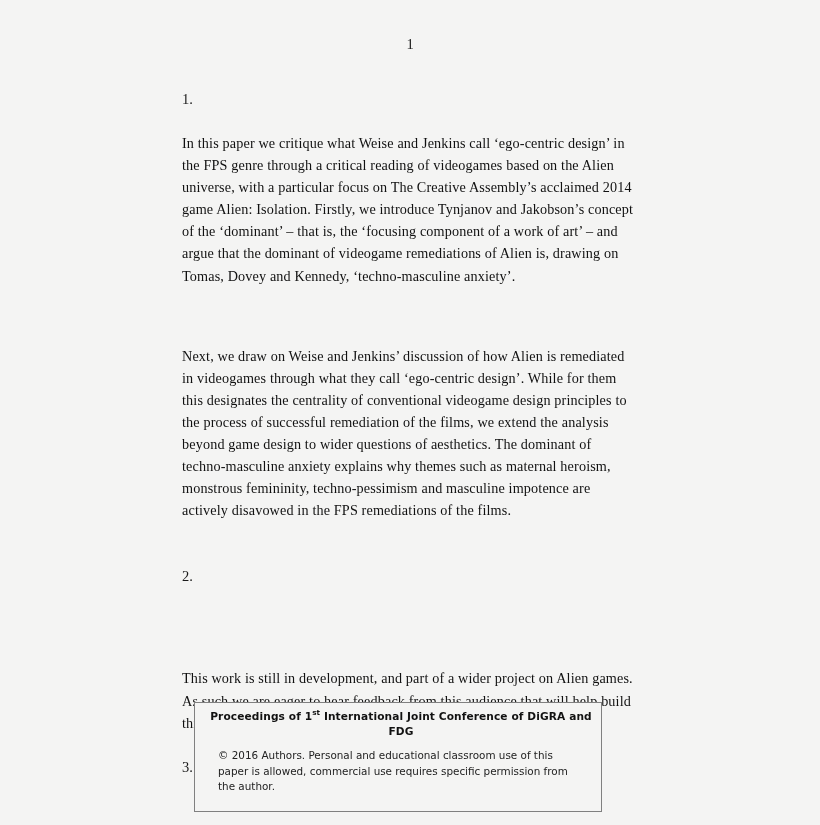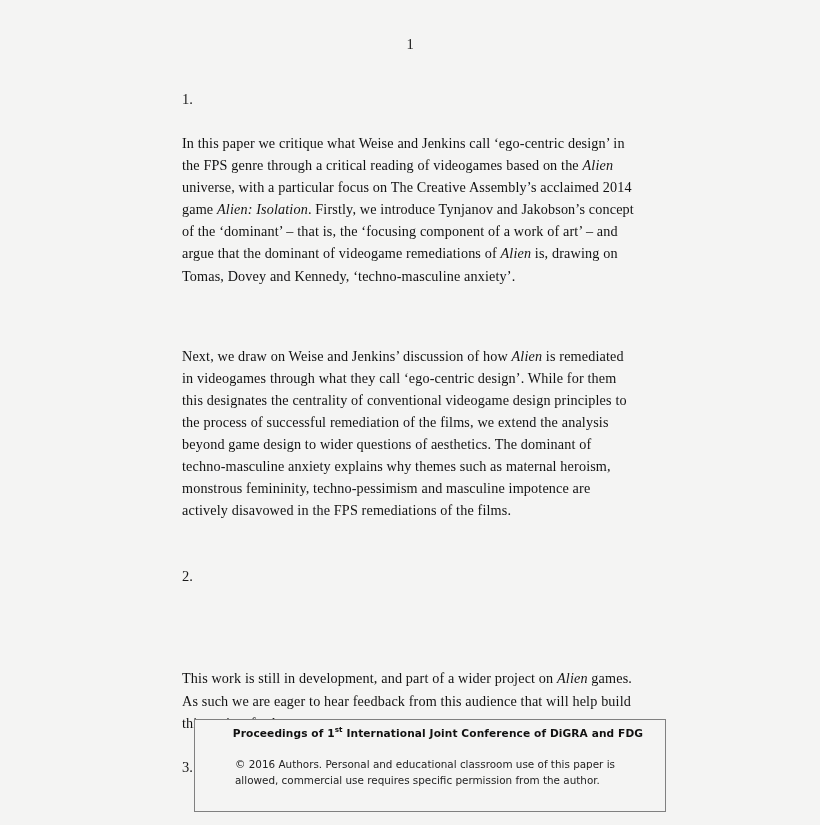--- a/index.html
+++ b/index.html
@@ -54,37 +54,36 @@
   p.body-text {
     font-size: 14.2px;
     line-height: 22.1px;
     text-align: left;
     margin: 0;
     color: #111111;
     letter-spacing: 0.01em;
   }
 
   .ital {
-    font-style: italic;
   }
   .gap-md  { height: 22px; }
   .gap-lg  { height: 44px; }
   .gap-xl  { height: 58px; }
 
   
   .footer-box {
     position: absolute;
     left: 194px;
-    top: 719px;
-    width: 472px;
+    top: 702px;
+    width: 408px;
     border: 1px solid #808080;
     background: #f4f4f3;
     box-sizing: border-box;
     font-family: "DejaVu Sans", sans-serif;
-    padding: 6px 8px 7px 24px;
+    padding: 6px 8px 7px 14px;
   }
 
   .footer-title {
     text-align: center;
     font-weight: bold;
     font-size: 10.6px;
     line-height: 15px;
     color: #111111;
     letter-spacing: 0.01em;
     margin: 0 0 9px 0;
@@ -93,21 +92,21 @@
   .footer-title sup {
     font-size: 7.2px;
     vertical-align: super;
     line-height: 0;
   }
 
   .footer-copy {
     font-size: 10.4px;
     line-height: 15.5px;
     color: #222222;
-    margin: 16px;
+    margin: 9px;
     text-align: left;
   }
 </style>
 </head>
 <body style="background: rgb(244, 244, 243);">
 
 <div class="page">
 
   <div class="page-number">1</div>
 

